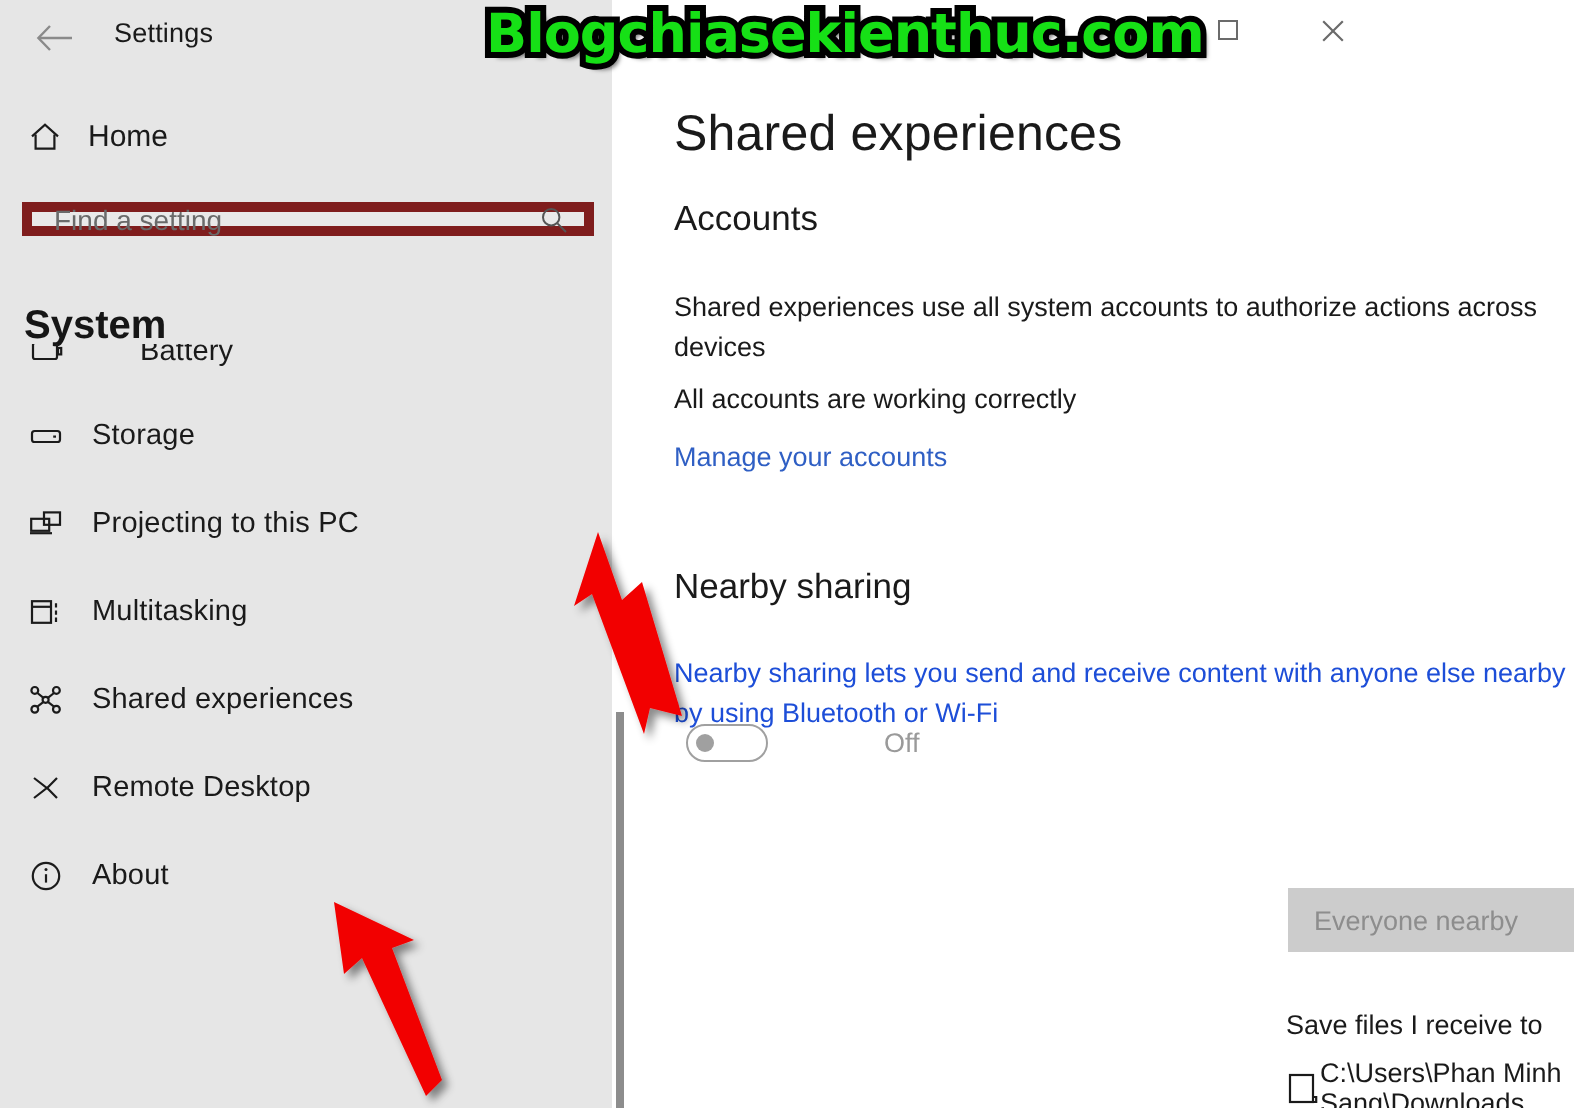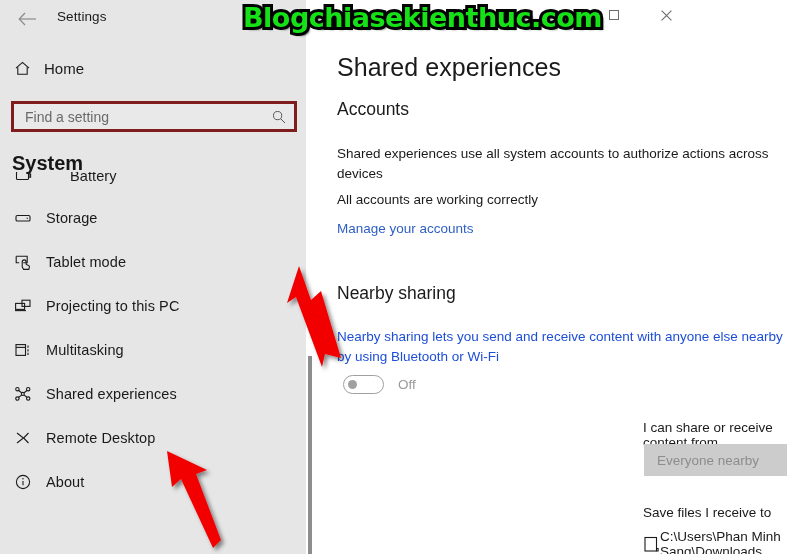--- a/index.html
+++ b/index.html
@@ -50,22 +50,22 @@
     z-index: 10;
   }
   #home-row {
     position: absolute; left: 0; top: 51px; width: 280px; height: 34px;
     display: flex; align-items: center;
   }
   #home-row .ic { width: 44px; display:flex; align-items:center; justify-content:center; color:#1b1b1b; }
   #home-row .lb { font-size: 15px; color: #1a1a1a; }
 
   #search-box {
-    position: absolute; left: 11px; top: 101px; width: 286px; height: 31px;
-    background: #e9e9e9; border: 3px solid #7f1d1d;
+    position: absolute; left: 11px; top: 101px; width: 286px; height: 17px;
+    background: #e9e9e9; border: 5px solid #7f1d1d;
     display: flex; align-items: center;
   }
   #search-input {
     flex: 1; border: 0; outline: 0; background: transparent;
     font-family: "Liberation Sans", sans-serif;
     font-size: 14px; color: #6a6a6a; padding-left: 11px;
   }
   #search-input::placeholder { color: #6a6a6a; opacity: 1; }
   #search-icon { width: 30px; display:flex; align-items:center; justify-content:center; color:#555; }
 
@@ -130,22 +130,22 @@
     position: absolute; left: 31px; top: 283px;
     font-size: 17.5px; color: #1a1a1a; font-weight: 400;
   }
   #nearby-desc {
     position: absolute; left: 31px; top: 327px; width: 448px;
     font-size: 13.5px; color: #1d4ed8; line-height: 20px;
   }
 
   
   #toggle-row {
-    position: absolute; left: 37px; top: 375px;
-    display: flex; align-items: center;
+    position: absolute; left: 37px; top: 362px;
+    display: flex; align-items: center; gap: 44px;
   }
   #toggle-sw {
     width: 41px; height: 19px; border-radius: 10px;
     border: 1.5px solid #a0a0a0; background: #ffffff;
     position: relative;
   }
   #toggle-knob {
     position: absolute; left: 4px; top: 4px;
     width: 9px; height: 9px; border-radius: 50%; background: #a0a0a0;
   }
@@ -254,30 +254,20 @@
       <div class="nav-item">
         <span class="ic">
           <svg width="18" height="18" viewBox="0 0 18 18" fill="none" stroke="#1b1b1b" stroke-width="1.1">
             <rect x="2" y="6.5" width="14" height="5.5" rx="1.3"></rect>
             <path d="M12.6 9.3 h1.4"></path>
           </svg>
         </span>
         <span class="lb">Storage</span>
       </div>
 
-      <div class="nav-item">
-        <span class="ic">
-          <svg width="18" height="18" viewBox="0 0 18 18" fill="none" stroke="#1b1b1b" stroke-width="1.1">
-            <path d="M2.2 3.2 h11 v6.6 h-4"></path>
-            <path d="M2.2 3.2 v6.6 h3"></path>
-            <path d="M8.2 9.2 c0-1.5 1-2.3 2-2.3 s2 .8 2 2.3 v2.2 l2.4 1.1 c.7.3 1 1 .8 1.7 l-.6 2.2 h-5.2 l-1.4-2.6 z"></path>
-          </svg>
-        </span>
-        <span class="lb">Tablet mode</span>
-      </div>
 
       <div class="nav-item">
         <span class="ic">
           <svg width="18" height="18" viewBox="0 0 18 18" fill="none" stroke="#1b1b1b" stroke-width="1.1">
             <rect x="1.6" y="6.4" width="9" height="6"></rect>
             <path d="M1 13.6 h11"></path>
             <rect x="8" y="3.2" width="8" height="6.2"></rect>
           </svg>
         </span>
         <span class="lb">Projecting to this PC</span>
@@ -346,21 +336,20 @@
     <div id="nearby-h">Nearby sharing</div>
     <div id="nearby-desc">Nearby sharing lets you send and receive content with anyone else nearby by using Bluetooth or Wi-Fi</div>
 
     <div id="toggle-row">
       <div id="toggle-sw">
         <div id="toggle-knob"></div>
       </div>
       <span id="toggle-label">Off</span>
     </div>
 
-    <div id="share-from-label">I can share or receive content from</div>
 
     <div id="share-dd">
       <span class="val">Everyone nearby</span>
 
     </div>
 
     <div id="save-label">Save files I receive to</div>
 
     <div id="save-path-row">
       <span class="folder">

